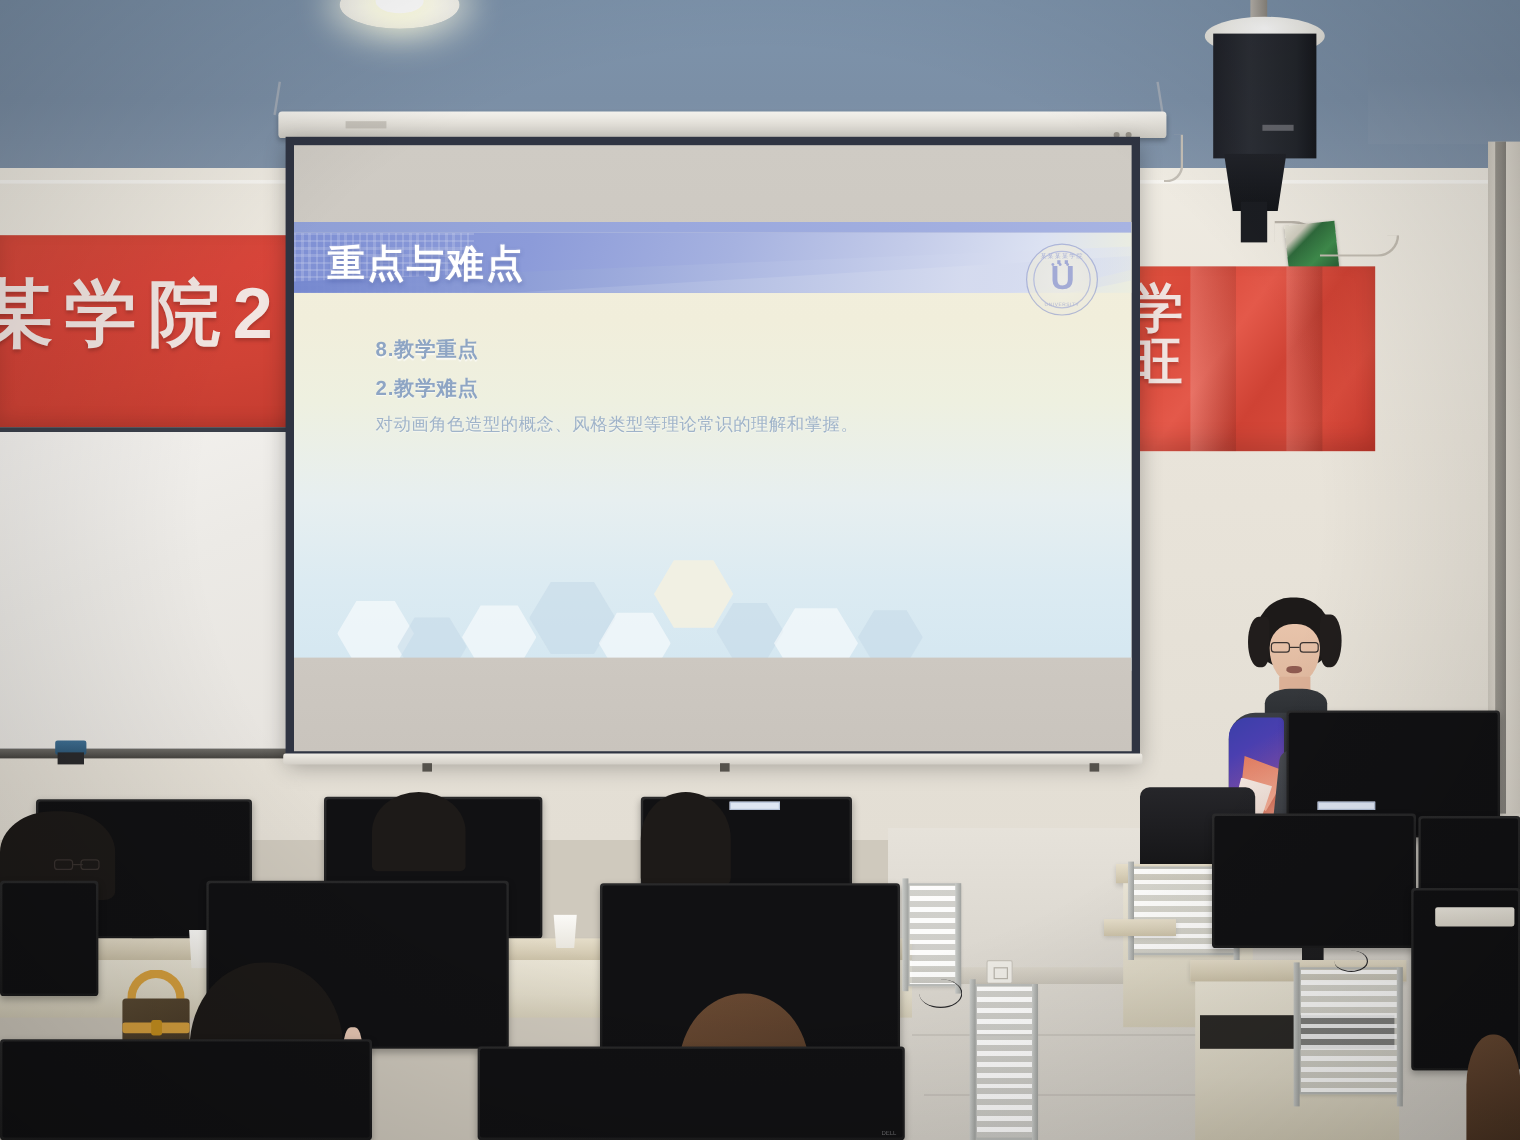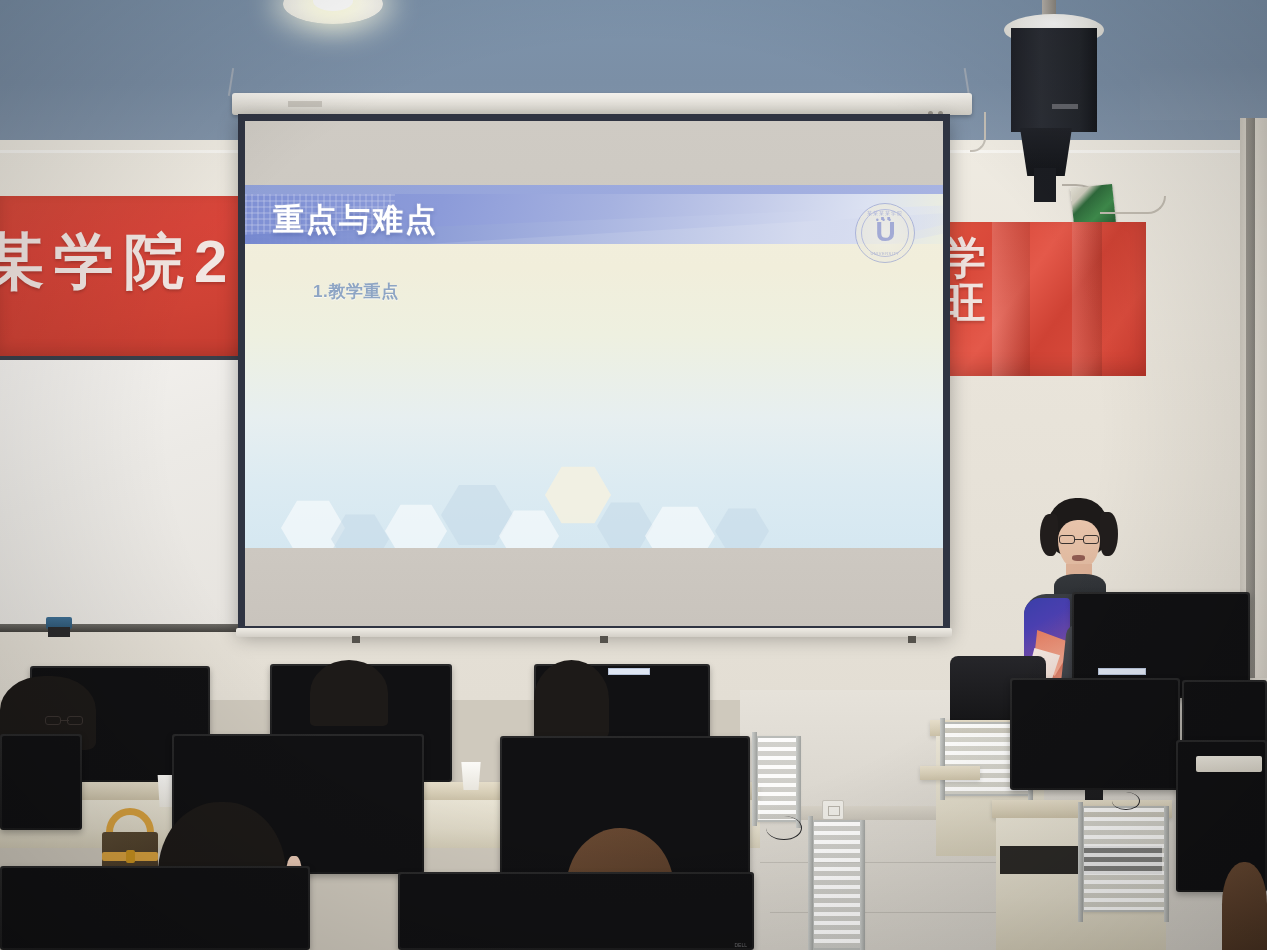--- a/index.html
+++ b/index.html
@@ -339,21 +339,23 @@
 
         <div class="logo-circle">
           <div class="inner"></div>
           <div class="arc-top">某某某某学院</div>
           <div class="dots">•••</div>
           <div class="u">Ü</div>
           <div class="arc-bot">UNIVERSITY</div>
         </div>
 
         <div class="slide-body">
-          <div class="pt-head">1.教学重点</div>
+          <div class="pt-head">8.教学重点</div>
+          <div class="pt-head">2.教学难点</div>
+          <div class="pt-text">对动画角色造型的概念、风格类型等理论常识的理解和掌握。</div>
         </div>
       </div>
 
       <div class="slide-dead"></div>
     </div>
   </div>
 
   <div class="screen-bottom-bar"></div>
   <div class="sbb-clip" style="left:352px;"></div>
   <div class="sbb-clip" style="left:600px;"></div>

